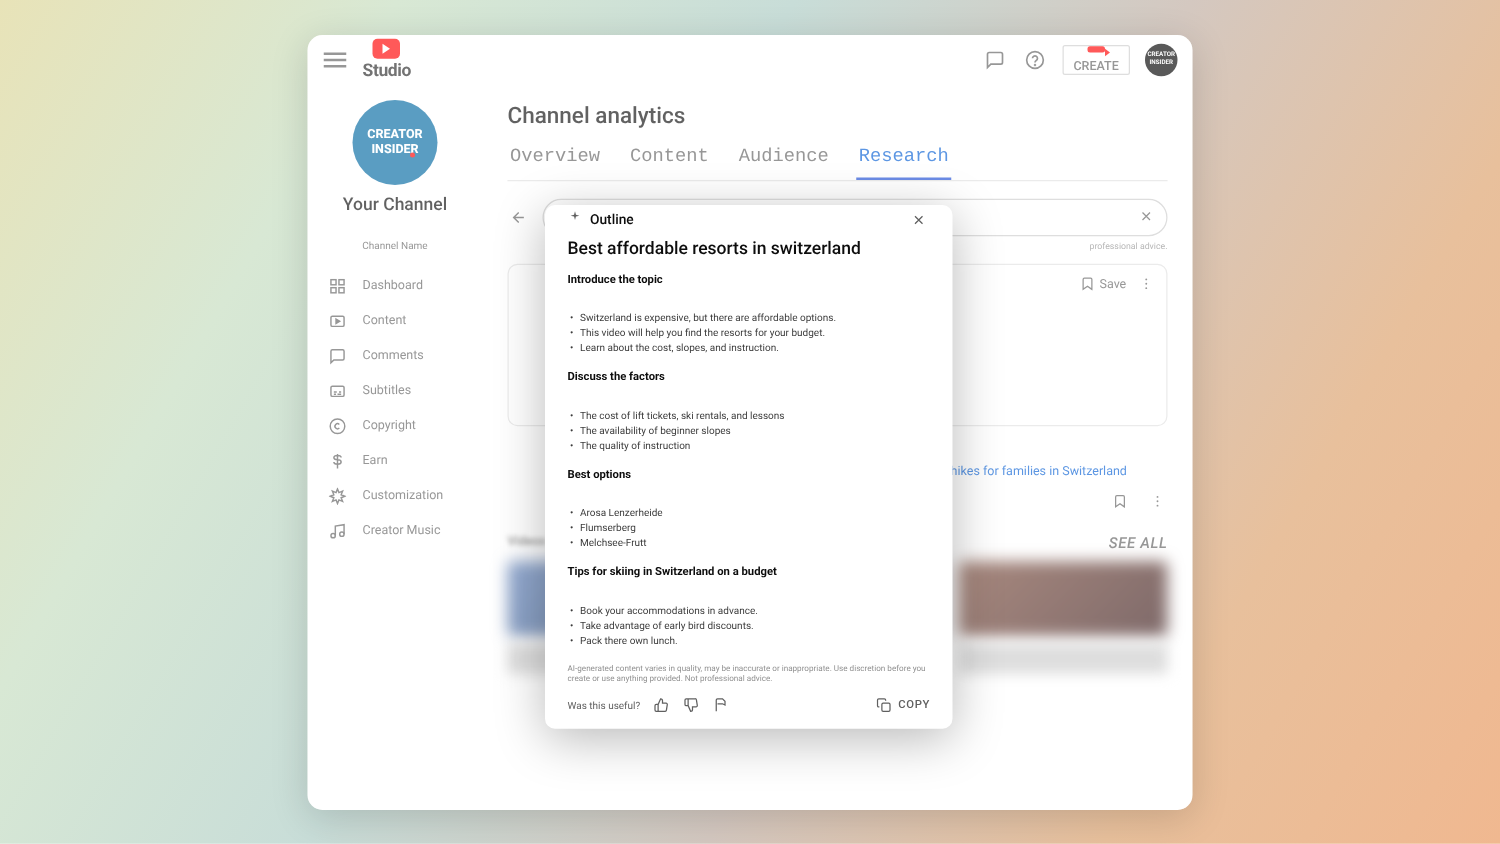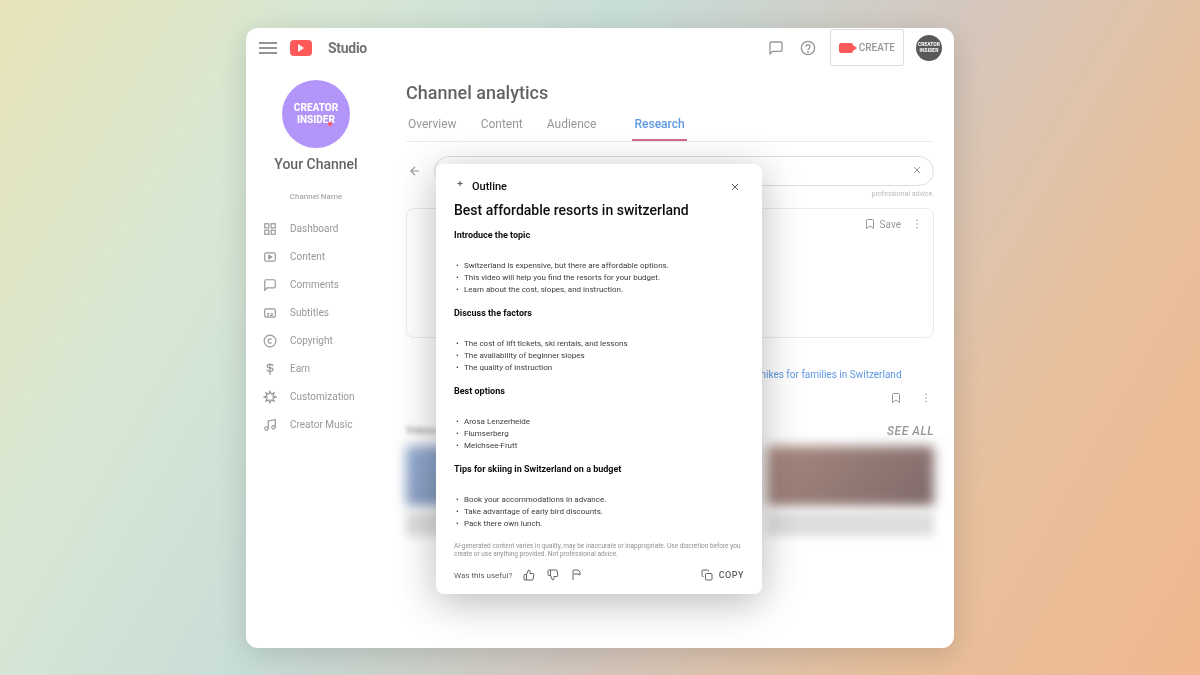--- a/index.html
+++ b/index.html
@@ -13,47 +13,47 @@
   box-shadow: 0 6px 30px rgba(0,0,0,.15); position: relative; overflow: hidden;
 }
 .bgapp { position:absolute; inset:0; filter: blur(0); }
 .bgapp.dim { filter: none; }
 .bgapp::after { content:''; position:absolute; inset:0; background: rgba(255,255,255,.35); pointer-events:none; }
 
 .topbar { height:40px; display:flex; align-items:center; padding:0 12px; gap:12px; }
 .hamb { width:18px; height:2px; background:#606060; position:relative; }
 .hamb::before,.hamb::after{content:'';position:absolute;left:0;width:18px;height:2px;background:#606060;}
 .hamb::before{top:-5px}.hamb::after{top:5px}
-.logo { display:flex; align-items:center; gap:16px; }
+.logo { display:flex; align-items:center; gap:2px;flex-direction:column; }
 .yt { width:22px; height:16px; background:#f00; border-radius:4px; display:flex; align-items:center; justify-content:center; }
 .yt::after{content:'';border-left:6px solid #fff;border-top:4px solid transparent;border-bottom:4px solid transparent;}
 .studio { font-weight:700; font-size:14px; color:#282828; letter-spacing:-.3px; }
 .tspace { flex:1; }
 .ticon { width:20px; height:20px; display:flex; align-items:center; justify-content:center; color:#606060; cursor:pointer; }
-.createbtn { height:37px; border:1px solid #ccc; border-radius:2px; padding:0 8px; display:flex; align-items:center; gap:6px; font-size:10px; font-weight:500; color:#606060; cursor:pointer; }
+.createbtn { height:24px; border:1px solid #ccc; border-radius:2px; padding:0 8px; display:flex; align-items:center; gap:6px; font-size:10px; font-weight:500; color:#606060; cursor:pointer;flex-direction:column; }
 .cam { width:14px; height:10px; background:#f00; border-radius:2px; position:relative; }
 .cam::after{content:'';position:absolute;right:-4px;top:2px;border-left:4px solid #f00;border-top:3px solid transparent;border-bottom:3px solid transparent;}
 .avatar { width:26px; height:26px; border-radius:50%; background:#000; display:flex; align-items:center; justify-content:center; color:#fff; font-size:5px; font-weight:700; text-align:center; line-height:1.1; }
 
 .body { display:flex; height:calc(100% - 40px); }
 .sidebar { width:140px; display:flex; flex-direction:column; align-items:center; padding-top:12px; }
-.chavatar { width:68px; height:68px; border-radius:50%; background:#8b5cf6; display:flex; align-items:center; justify-content:center; color:#fff; font-size:10px; font-weight:800; text-align:center; line-height:1.15; position:relative; }
+.chavatar { width:68px; height:68px; border-radius:50%; background:#0369a1; display:flex; align-items:center; justify-content:center; color:#fff; font-size:10px; font-weight:800; text-align:center; line-height:1.15; position:relative; }
 .chavatar .dot{width:4px;height:4px;background:#f00;border-radius:50%;position:absolute;bottom:22px;right:18px;}
 .ytitle { font-size:14px; font-weight:500; color:#0d0d0d; margin-top:8px; }
 .yname { font-size:8px; color:#606060; margin-top:20px; }
 .nav { width:100%; margin-top:14px; }
 .navi { display:flex; align-items:center; gap:12px; padding:6px 16px; font-size:10px; color:#606060; cursor:pointer; }
 .navi.active { background:#f9ebea; color:#c00; border-left:3px solid #c00; padding-left:13px; }
 .nico { width:16px; height:16px; display:flex; align-items:center; justify-content:center; }
 
 .main { flex:1; padding:14px 20px; }
 .pagetitle { font-size:18px; font-weight:500; color:#0d0d0d; }
 .tabs { display:flex; gap:20px; margin-top:14px; border-bottom:1px solid #e0e0e0; }
-.tab { font-size:12px; color:#606060; padding:0 2px 8px; cursor:pointer; }
-.tab.active { color:#065fd4; border-bottom:2px solid #be185d; font-weight:500;margin-left:14px; }
+.tab { font-size:15px; color:#606060; padding:0 2px 8px; cursor:pointer;font-family:Liberation Mono, monospace; }
+.tab.active { color:#065fd4; border-bottom:2px solid #1d4ed8; font-weight:500; }
 .searchrow { display:flex; align-items:center; gap:10px; margin-top:14px; }
 .back { width:18px; height:18px; display:flex; align-items:center; justify-content:center; color:#606060; cursor:pointer; }
 .searchbox { flex:1; height:30px; border:1px solid #ccc; border-radius:18px; display:flex; align-items:center; padding:0 10px; gap:6px; }
 .sico { color:#606060; }
 .clrx { color:#606060; cursor:pointer; }
 .disc1 { font-size:7px; color:#909090; margin-top:4px; text-align:right; }
 
 .card { margin-top:10px; border:1px solid #e0e0e0; border-radius:8px; height:130px; }
 .cardhead { display:flex; justify-content:flex-end; align-items:center; padding:6px 10px; gap:10px; }
 .savebtn { display:flex; align-items:center; gap:4px; font-size:10px; color:#606060; cursor:pointer; }
@@ -70,21 +70,21 @@
 .seeall .lbl { font-size:10px; font-weight:500; color:#606060; filter:blur(2px); }
 .seeall .link { font-size:12px; font-weight:500; color:#606060; cursor:pointer; letter-spacing:.5px;font-style:italic; }
 .thumbs { display:flex; gap:14px; margin-top:8px; }
 .thcard { flex:1; }
 .thimg { width:100%; height:60px; background:linear-gradient(135deg,#5a7db8,#2a4b7a); border-radius:4px; filter:blur(6px); }
 .thimg.b{background:linear-gradient(135deg,#2a6aba,#0a3a7a);}
 .thimg.c{background:linear-gradient(135deg,#7a4a3a,#3a1a1a);}
 .thmeta { height:24px; background:#ccc; margin-top:6px; border-radius:2px; filter:blur(5px); }
 
 
-.modal { position:absolute; left:190px; top:136px; width:326px; background:#fff; border-radius:8px; box-shadow:0 8px 40px rgba(0,0,0,.28); padding:14px 18px 12px; z-index:10; }
+.modal { position:absolute; left:190px; top:136px; width:326px; background:#fff; border-radius:8px; box-shadow:0 8px 40px rgba(0,0,0,.28); padding:3px 18px 12px; z-index:10; }
 .mhead { display:flex; align-items:center; justify-content:space-between; }
 .mlbl { display:flex; align-items:center; gap:6px; font-size:11px; font-weight:500; color:#0d0d0d; }
 .spark { color:#606060; }
 .mclose { width:18px; height:18px; display:flex; align-items:center; justify-content:center; color:#606060; cursor:pointer; font-size:14px; }
 .mtitle { font-size:14px; font-weight:500; color:#0d0d0d; margin-top:6px; }
 .msec { margin-top:12px; }
 .msechead { font-size:9px; font-weight:700; color:#0d0d0d; }
 .msec ul { list-style:none; margin-top:20px; }
 .msec li { font-size:8px; color:#3c3c3c; line-height:1.5; padding-left:10px; position:relative; }
 .msec li::before { content:'•'; position:absolute; left:2px; color:#3c3c3c; }

